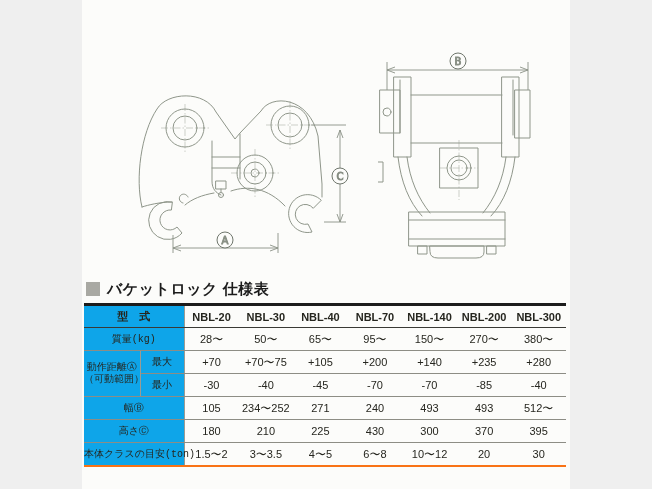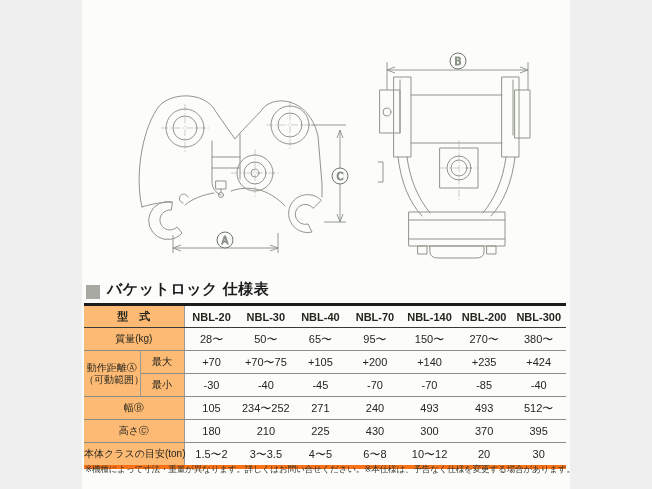--- a/index.html
+++ b/index.html
@@ -15,42 +15,42 @@
   }
   
   .drawing-left{position:absolute;left:46px;top:85px;}
   .drawing-right{position:absolute;left:296px;top:50px;}
   .lineart{stroke:#8f968a;stroke-width:1;fill:none;stroke-linejoin:round;stroke-linecap:round;}
   .centerline{stroke:#b7bcb1;stroke-width:0.7;fill:none;stroke-dasharray:7 2 1.5 2;}
   .dim{stroke:#8a9186;stroke-width:0.9;fill:none;}
   .dimcircle{stroke:#6f766c;stroke-width:1;fill:#fcfcfa;}
   .dimtext{fill:#474d45;font-size:10px;font-family:"DejaVu Sans","Liberation Sans",sans-serif;text-anchor:middle;}
   
-  .heading{position:absolute;left:4px;top:279px;height:20px;display:flex;align-items:flex-end;}
+  .heading{position:absolute;left:4px;top:279px;height:20px;display:flex;align-items:center;}
   .heading .bullet{width:14px;height:14px;background:#a9a9a3;display:inline-block;margin-right:7px;}
   .heading .txt{font-size:15px;font-weight:bold;color:#1b1b1b;letter-spacing:0.5px;white-space:nowrap;}
   
   table.spec{
     position:absolute;left:2px;top:303px;width:482px;
     border-collapse:collapse;table-layout:fixed;
     font-size:11px;color:#26261f;
   }
   table.spec th,table.spec td{
     padding:0;height:22px;text-align:center;vertical-align:middle;
     font-weight:normal;white-space:nowrap;
   }
   tr.hdr th{
     border-top:3px solid #1c1c1c;
     border-bottom:1px solid #3a3a35;
     font-weight:bold;font-size:11px;height:21px;
   }
-  .lbl{background:#fdba74;font-size:10px;}
+  .lbl{background:#0ea5e9;font-size:10px;font-family:Liberation Mono, monospace;}
   .rgt{border-right:1px solid #9b9b93;}
   tbody th,tbody td{border-bottom:1px solid #8d8d85;}
-  tr.last th,tr.last td{border-bottom:4px solid #f97316;}
+  tr.last th,tr.last td{border-bottom:2px solid #f97316;}
   .two-line{line-height:11.5px;font-size:10px;}
   td.val{font-size:11px;letter-spacing:0;}
   
   .footnote{
     position:absolute;left:3px;top:464px;width:483px;
     font-size:8.7px;letter-spacing:-0.3px;color:#33332c;white-space:nowrap;
   }
 </style>
 </head>
 <body>
@@ -191,21 +191,21 @@
           <div>動作距離Ⓐ</div>
           <div>（可動範囲）</div>
         </th>
         <th class="lbl rgt">最大</th>
         <td class="val">+70</td>
         <td class="val">+70〜75</td>
         <td class="val">+105</td>
         <td class="val">+200</td>
         <td class="val">+140</td>
         <td class="val">+235</td>
-        <td class="val">+424</td>
+        <td class="val">+280</td>
       </tr>
       <tr>
         <th class="lbl rgt">最小</th>
         <td class="val">-30</td>
         <td class="val">-40</td>
         <td class="val">-45</td>
         <td class="val">-70</td>
         <td class="val">-70</td>
         <td class="val">-85</td>
         <td class="val">-40</td>
@@ -236,15 +236,14 @@
         <td class="val">3〜3.5</td>
         <td class="val">4〜5</td>
         <td class="val">6〜8</td>
         <td class="val">10〜12</td>
         <td class="val">20</td>
         <td class="val">30</td>
       </tr>
     </tbody>
   </table>
 
-  <div class="footnote">※機種によって寸法・重量が異なります。詳しくはお問い合せください。※本仕様は、予告なく仕様を変更する場合があります。</div>
 
 </div>
 
 </body></html>

